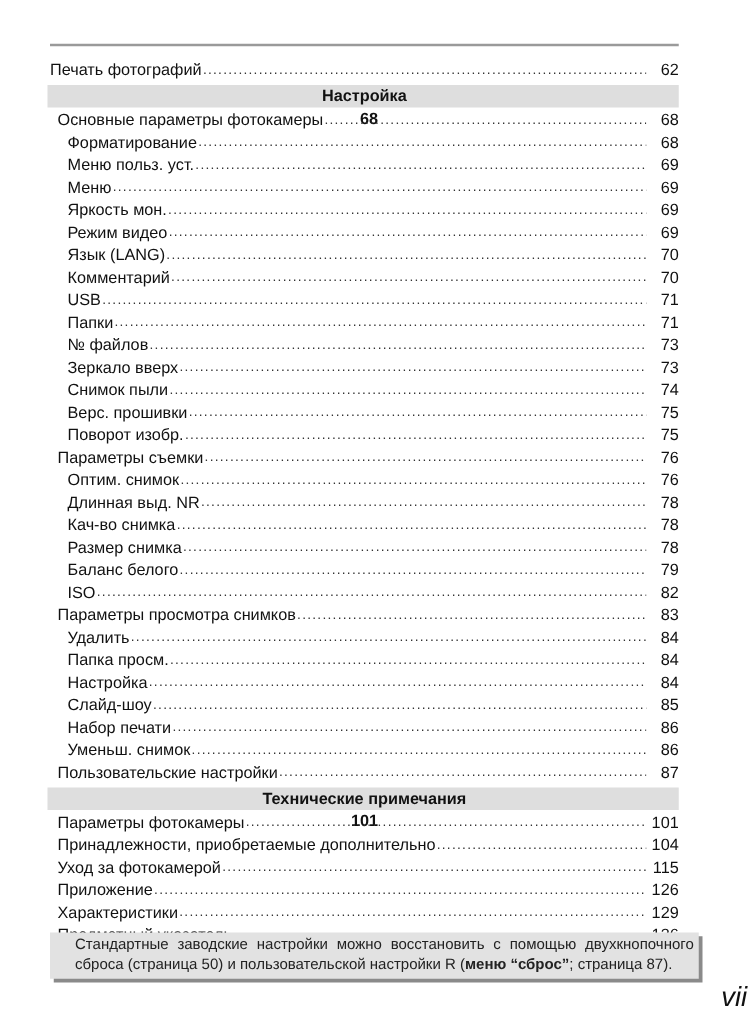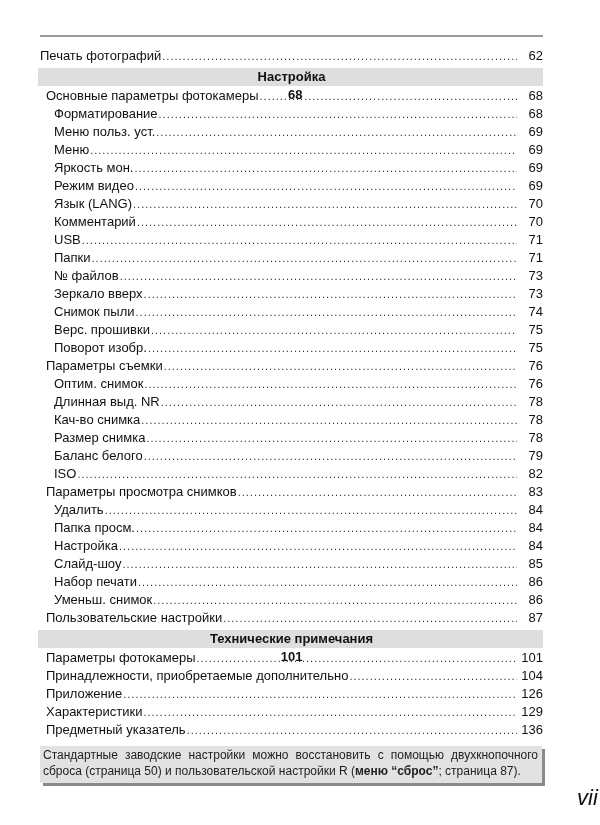--- a/index.html
+++ b/index.html
@@ -10,21 +10,21 @@
     .row { display: flex; align-items: center; height: 18px; line-height: 18px; font-size: 13px; white-space: nowrap; }
     .row .label { flex: 0 0 auto; }
     .row .dots { flex: 1 1 auto; overflow: hidden; margin: 0 4px 0 1px; color: #333; letter-spacing: 1px; font-size: 11px; }
     .row .dots::before { content: "......................................................................................................................................................................................................................"; }
     .row .page { flex: 0 0 auto; min-width: 22px; text-align: right; }
     .row.l0 { padding-left: 2px; }
     .row.l1 { padding-left: 8px; }
     .row.l2 { padding-left: 16px; }
     .row.section { font-weight: bold; background: #dedede; padding-left: 2px; margin: 3px 0 1px 0; flex-direction: column; }
     .row.first { margin-bottom: 3px; }
-    .note { position: absolute; left: 40px; top: 746px; width: 495px; padding: 2px 4px 4px 3px;
+    .note { position: absolute; left: 40px; top: 746px; width: 495px; padding: 2px 4px 4px 20px;
             background: #e2e2e2; font-size: 12px; line-height: 15.5px; color: #222; text-align: justify;
             box-shadow: 3px 3px 0 #8a8a8a; }
     .note b { font-weight: bold; }
     .folio { position: absolute; left: 577px; top: 785px; font-size: 22px; font-style: italic; color: #111; }
   </style>
 </head>
 <body>
 
 <div class="top-rule"></div>
 
@@ -198,20 +198,25 @@
       <span class="label">Параметры фотокамеры</span>
       <span class="dots"></span>
       <span class="page">101</span>
     </div>
     <div class="row l1">
       <span class="label">Принадлежности, приобретаемые дополнительно</span>
       <span class="dots"></span>
       <span class="page">104</span>
     </div>
     <div class="row l1">
+      <span class="label">Уход за фотокамерой</span>
+      <span class="dots"></span>
+      <span class="page">115</span>
+    </div>
+    <div class="row l1">
       <span class="label">Приложение</span>
       <span class="dots"></span>
       <span class="page">126</span>
     </div>
     <div class="row l1">
       <span class="label">Характеристики</span>
       <span class="dots"></span>
       <span class="page">129</span>
     </div>
     <div class="row l1">

